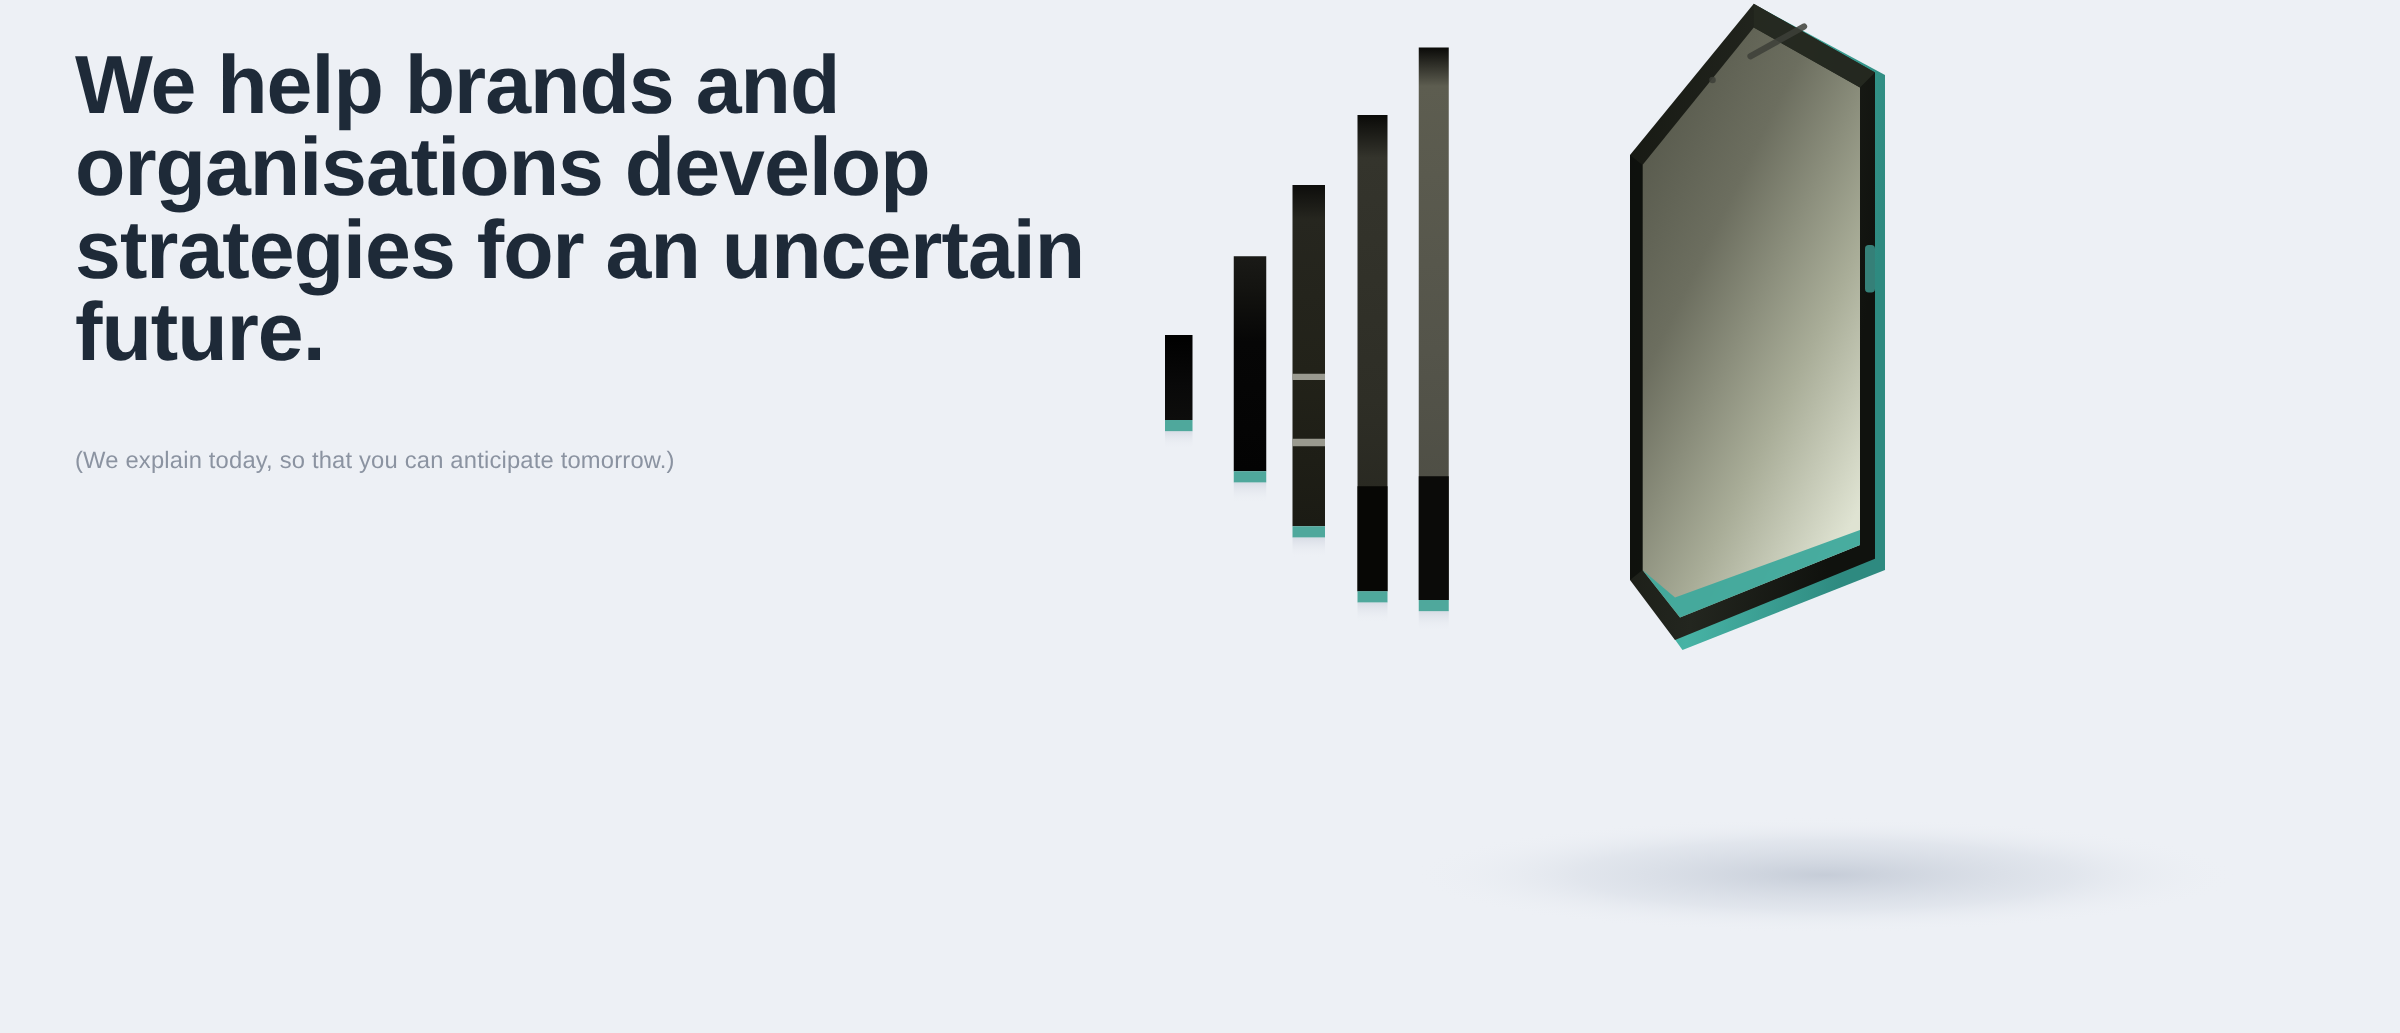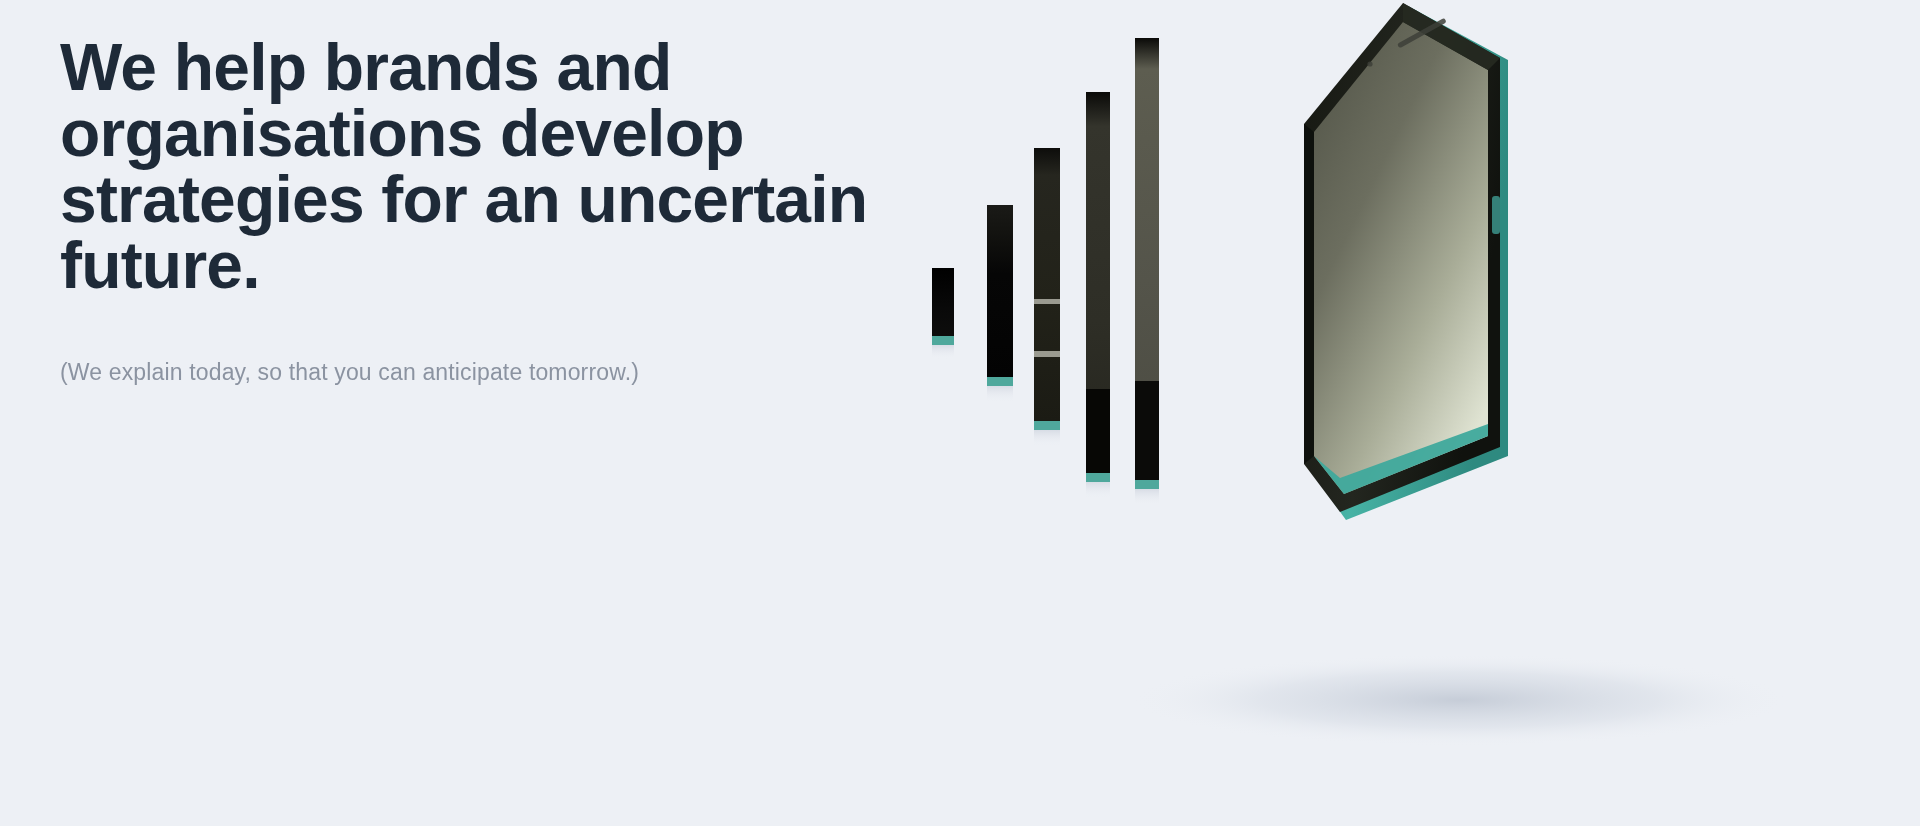--- a/index.html
+++ b/index.html
@@ -42,21 +42,21 @@
     letter-spacing: -0.8px;
     color: #1e2a38;
     max-width: 820px;
     white-space: pre-line;
   }
 
   .hero-subheading {
     margin: 0;
     padding-top: 57px;
     font-family: "Liberation Sans", "DejaVu Sans", sans-serif;
-    font-size: 23px;
+    font-size: 19px;
     line-height: 1.5;
     font-weight: 400;
     letter-spacing: 0.15px;
     color: #8b93a1;
   }
 
   
   .hero-art {
     position: absolute;
     right: 0;

